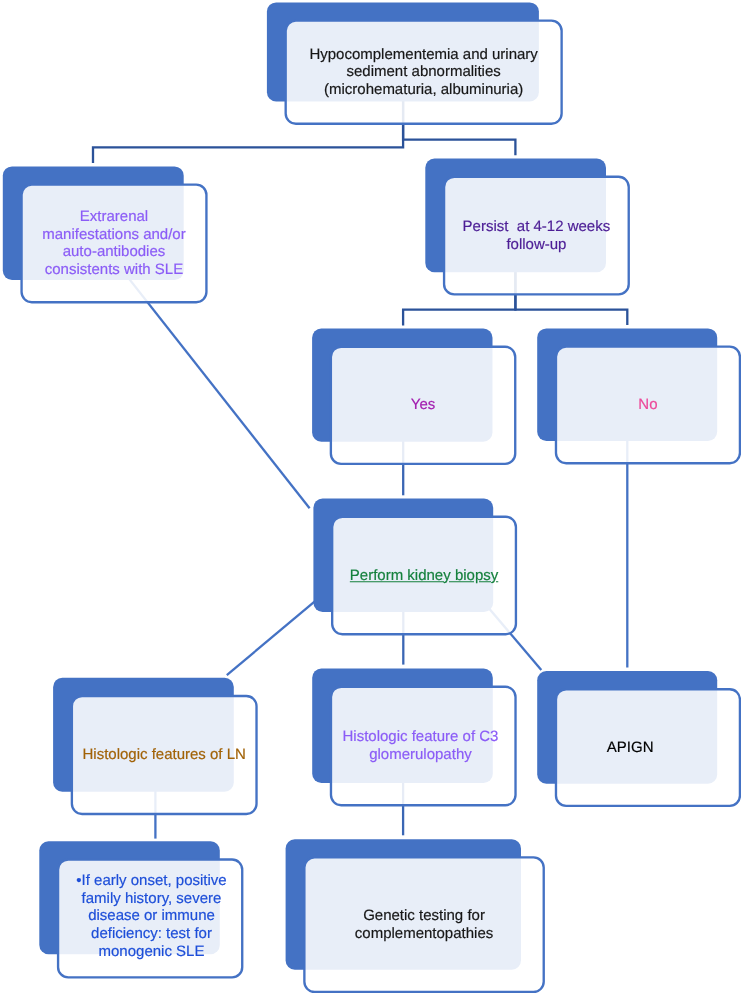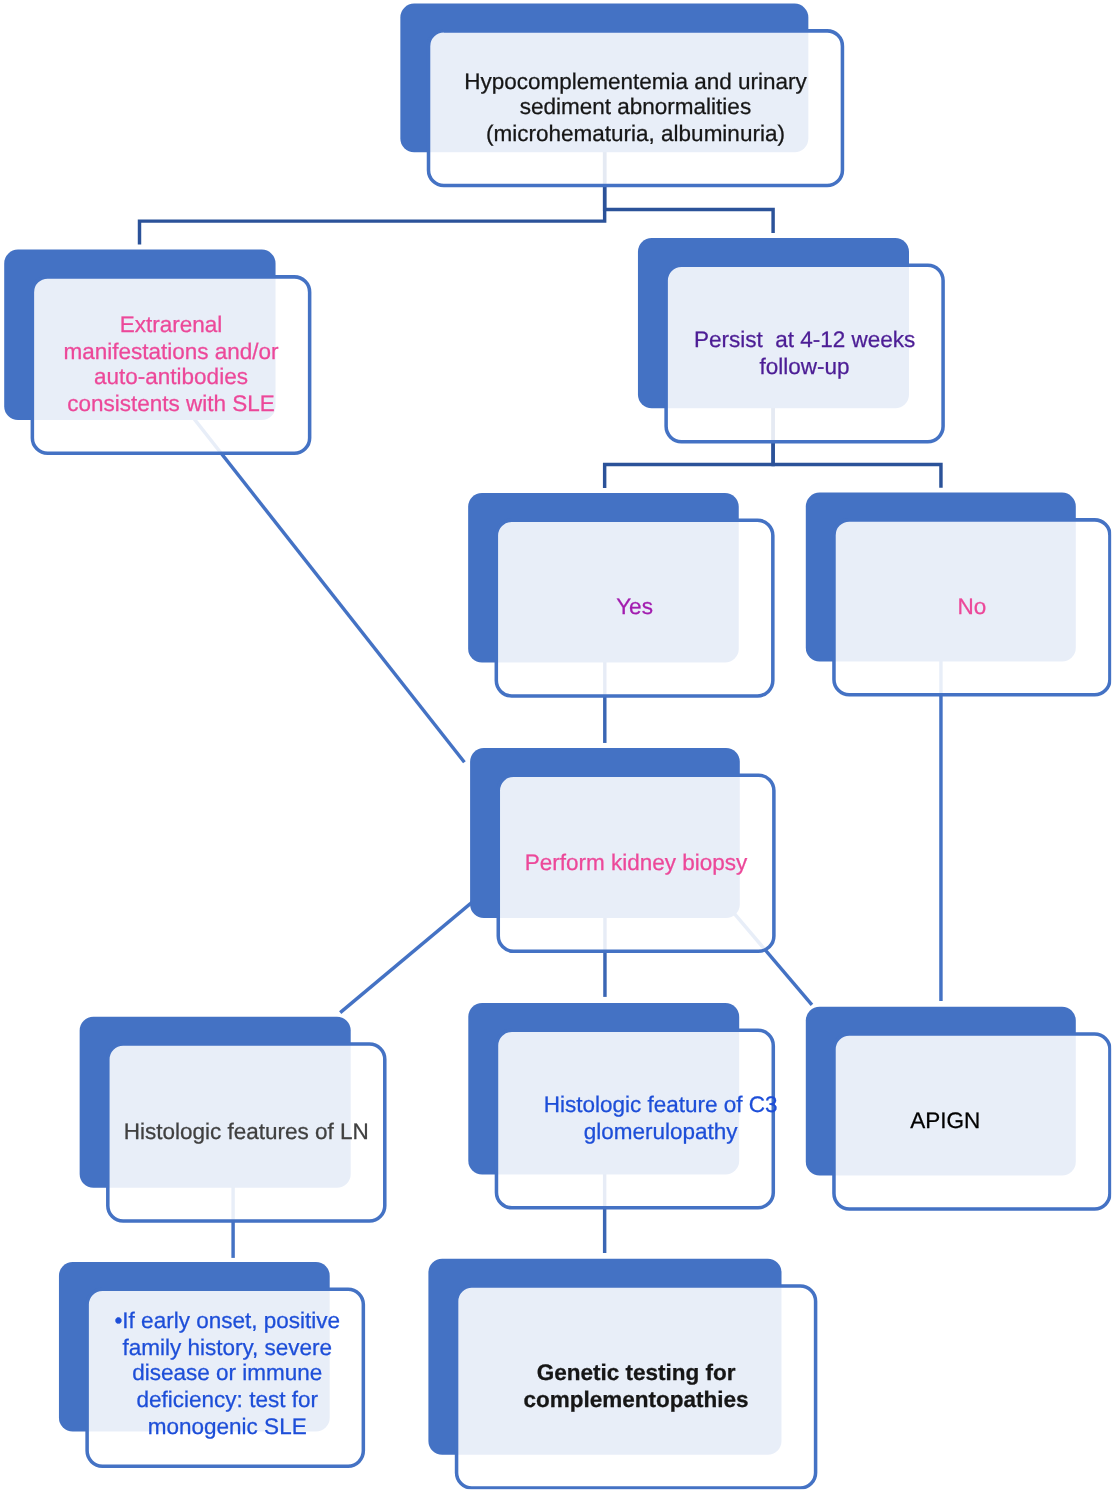--- a/index.html
+++ b/index.html
@@ -59,34 +59,34 @@
       <rect class="backplate" x="39.3" y="841.3" width="180.5" height="113" rx="9.2" ry="9.2" fill="#4472C4"></rect>
       <rect class="card" x="58.074999999999996" y="859.4749999999999" width="184.15" height="117.95" rx="10.2" ry="10.2" fill="#ffffff" fill-opacity="0.878" stroke="#4472C4"></rect>
       <rect class="backplate" x="285.6" y="839.2" width="235.4" height="130.6" rx="9.2" ry="9.2" fill="#4472C4"></rect>
       <rect class="card" x="304.375" y="857.375" width="239.35" height="134.65" rx="10.2" ry="10.2" fill="#ffffff" fill-opacity="0.878" stroke="#4472C4"></rect>
     </g>
   </svg>
   <div id="label-layer">
     <div class="label" style="left: 284.5px; top: 19.4px; width: 278.3px; height: 105.5px; color: rgb(22, 22, 22);">Hypocomplementemia and urinary
 sediment abnormalities
 (microhematuria, albuminuria)</div>
-    <div class="label" style="left: 20.4px; top: 183.4px; width: 187.2px; height: 120px; color: #ec4899;">Extrarenal
+    <div class="label" style="left: 20.4px; top: 183.4px; width: 187.2px; height: 120px; color: #8b5cf6;">Extrarenal
 manifestations and/or
 auto-antibodies
 consistents with SLE</div>
     <div class="label" style="left: 442.9px; top: 175.6px; width: 187px; height: 120px; color: #4c1d95;">Persist  at 4-12 weeks
 follow-up</div>
     <div class="label" style="left: 329.7px; top: 345.6px; width: 186.7px; height: 119.5px; color: #a21caf;">Yes</div>
     <div class="label" style="left: 554.8px; top: 345.4px; width: 186.3px; height: 119px; color: #ec4899;">No</div>
-    <div class="label" style="left: 331px; top: 515.6px; width: 186.1px; height: 119.8px; color: #ec4899;">Perform kidney biopsy</div>
-    <div class="label" style="left: 70.7px; top: 694.8px; width: 187px; height: 120.4px; color: #404040;">Histologic features of LN</div>
-    <div class="label" style="left: 347px; top: 685.6px; width: 186.9px; height: 120.8px; color: #1d4ed8;">Histologic feature of C3
+    <div class="label" style="left: 331px; top: 515.6px; width: 186.1px; height: 119.8px; color: #15803d; text-decoration: underline;">Perform kidney biopsy</div>
+    <div class="label" style="left: 70.7px; top: 694.8px; width: 187px; height: 120.4px; color: #a16207;">Histologic features of LN</div>
+    <div class="label" style="left: 327px; top: 685.6px; width: 186.9px; height: 120.8px; color: #8b5cf6;">Histologic feature of C3
 glomerulopathy</div>
     <div class="label" style="left: 537px; top: 688.1px; width: 186.3px; height: 119px; color: #000000;">APIGN</div>
     <div class="label" style="left: 58.5px; top: 856.5px; width: 186px; height: 119.7px; color: #1d4ed8;">•If early onset, positive
 family history, severe
 disease or immune
 deficiency: test for
 monogenic SLE</div>
-    <div class="label" style="left: 303.2px; top: 856.2px; width: 241.7px; height: 137px; color: rgb(22, 22, 22); font-weight: bold;">Genetic testing for
+    <div class="label" style="left: 303.2px; top: 856.2px; width: 241.7px; height: 137px; color: rgb(22, 22, 22);">Genetic testing for
 complementopathies</div>
   </div>
 </div>
 
 </body></html>

